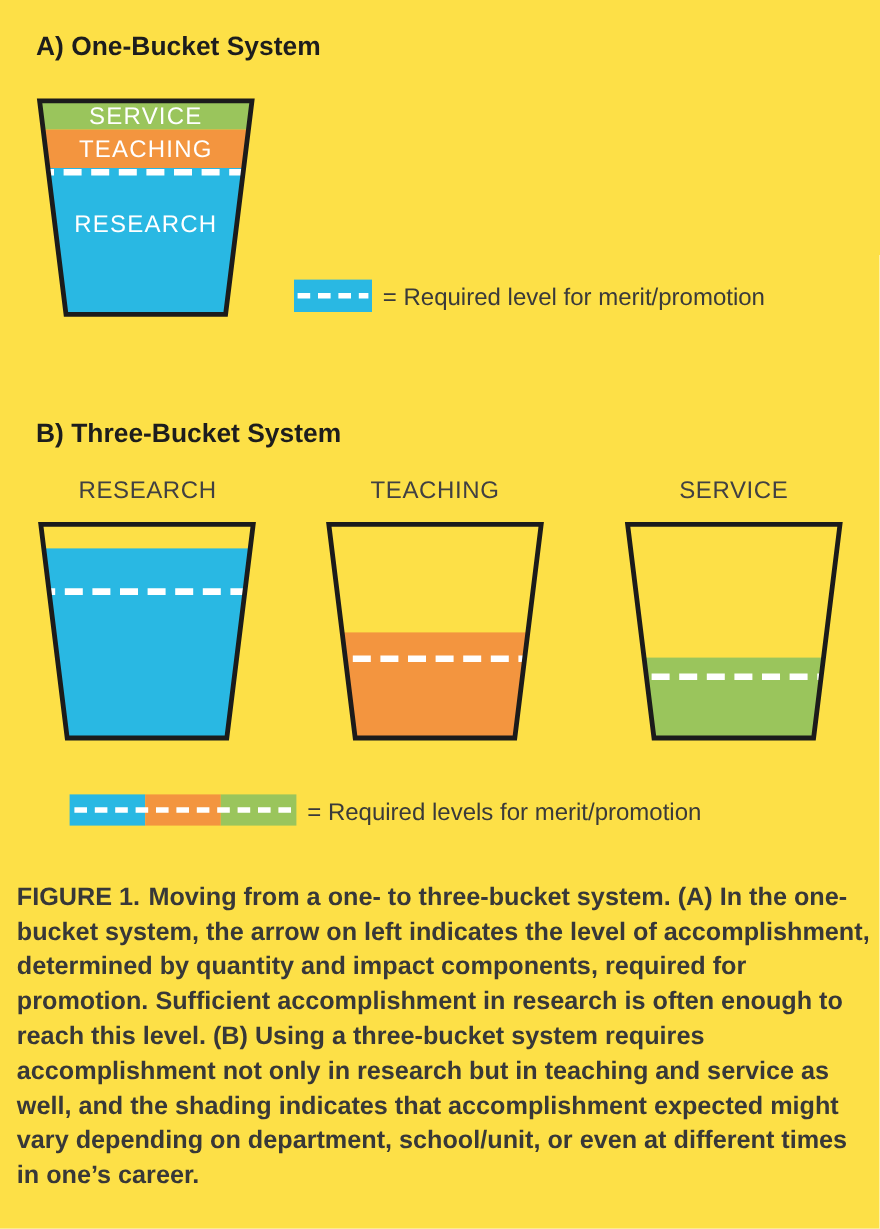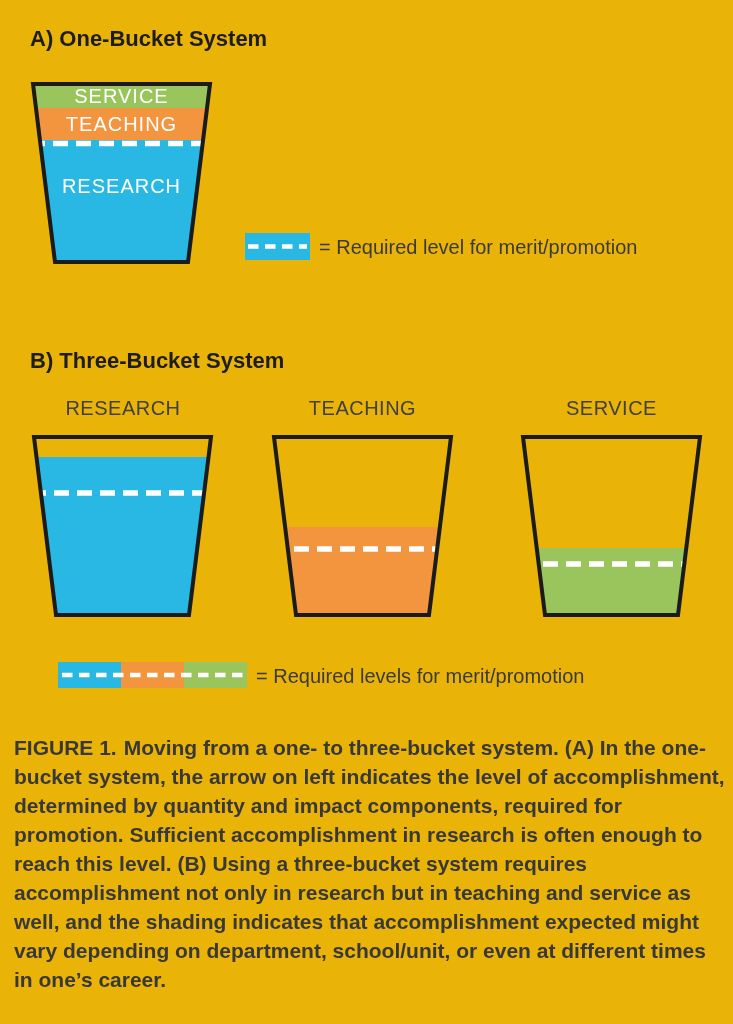--- a/index.html
+++ b/index.html
@@ -1,20 +1,20 @@
 <!DOCTYPE html>
 <html><head>
 <meta charset="utf-8">
 <style>
   html, body { margin: 0; padding: 0; background: #ffffff; }
   .page {
     position: relative;
     width: 733px;
     height: 1024px;
-    background: #eab308;
+    background: #fde047;
     font-family: "Liberation Sans", sans-serif;
     overflow: hidden;
   }
   svg text { font-family: "Liberation Sans", sans-serif; }
   .heading {
     font-size: 22px;
     font-weight: 700;
     fill: #1d1d1d;
   }
   .bucket-inner-label {

